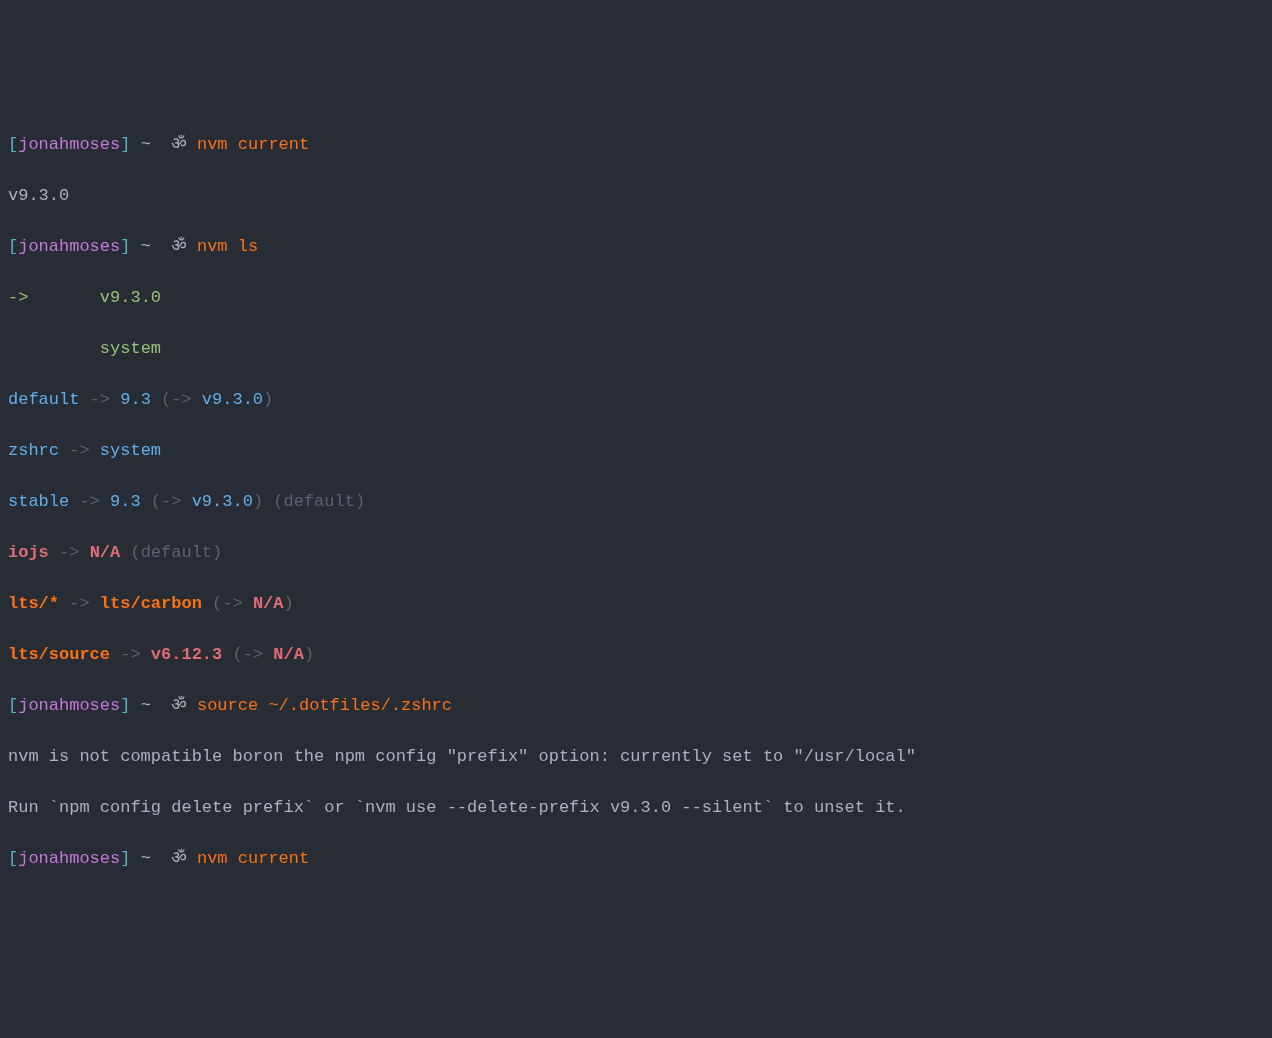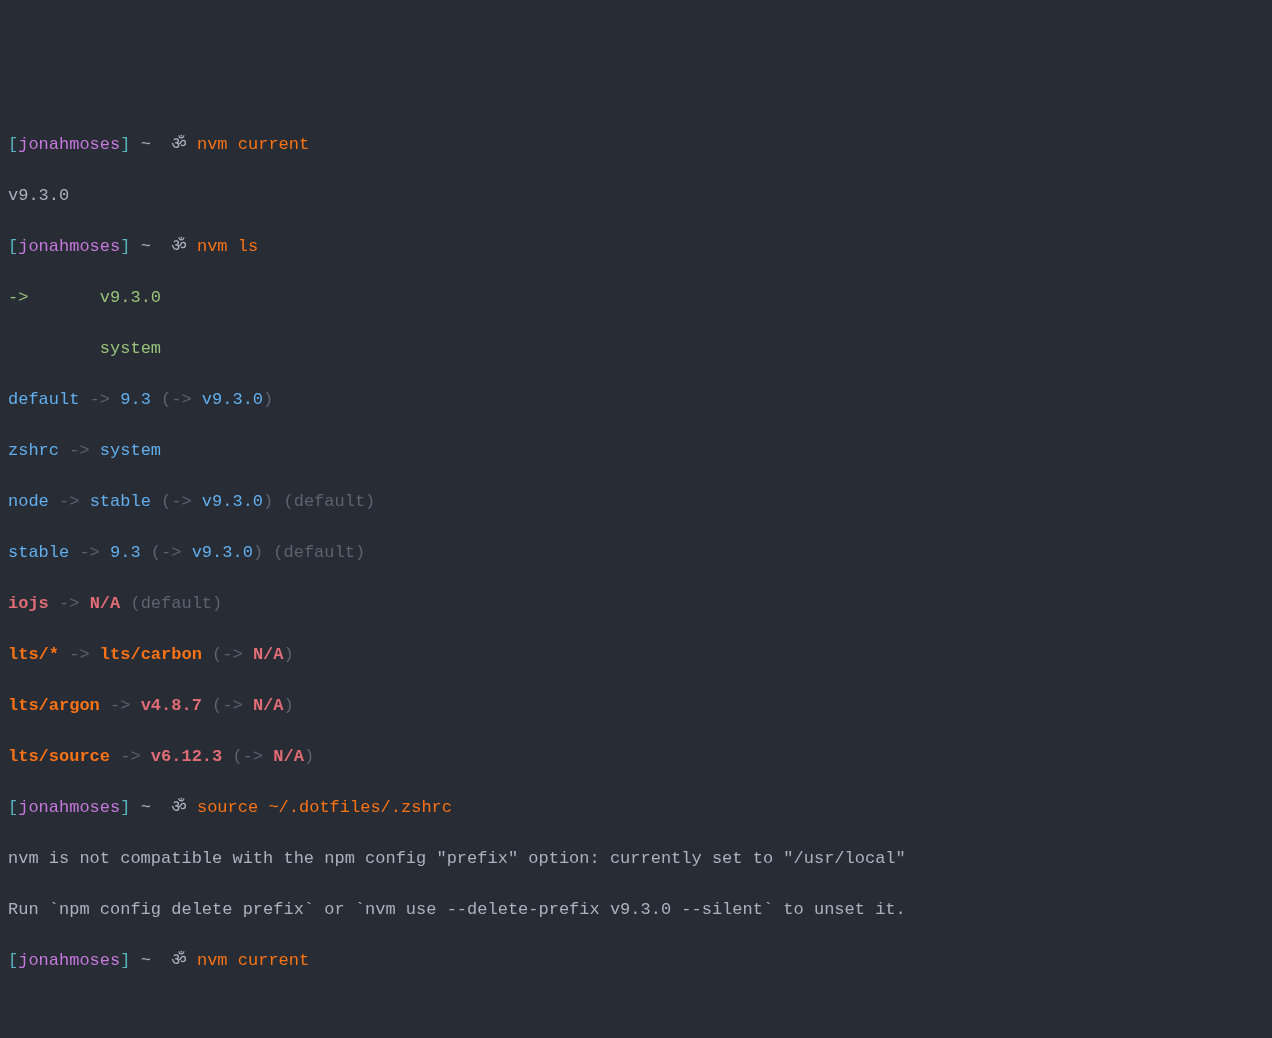--- a/index.html
+++ b/index.html
@@ -37,28 +37,26 @@
 
 
 <div>
 <span class="line"><span class="bracket">[</span><span class="user">jonahmoses</span><span class="bracket">]</span> <span class="tilde">~</span>  <span class="om">ॐ</span> <span class="cmd">nvm current</span></span>
 <span class="line"><span class="default">v9.3.0</span></span>
 <span class="line"><span class="bracket">[</span><span class="user">jonahmoses</span><span class="bracket">]</span> <span class="tilde">~</span>  <span class="om">ॐ</span> <span class="cmd">nvm ls</span></span>
 <span class="line"><span class="green">-&gt;</span>       <span class="green">v9.3.0</span></span>
 <span class="line">         <span class="green">system</span></span>
 <span class="line"><span class="blue">default</span> <span class="gray">-&gt;</span> <span class="blue">9.3</span> <span class="gray">(</span><span class="gray">-&gt;</span> <span class="blue">v9.3.0</span><span class="gray">)</span></span>
 <span class="line"><span class="blue">zshrc</span> <span class="gray">-&gt;</span> <span class="blue">system</span></span>
-<span class="line"><span class="blue">node</span> <span class="gray">-&gt;</span> <span class="blue">stable</span> <span class="gray">(</span><span class="gray">-&gt;</span> <span class="blue">v9.3.0</span><span class="gray">)</span> <span class="gray">(default)</span></span>
 <span class="line"><span class="blue">stable</span> <span class="gray">-&gt;</span> <span class="blue">9.3</span> <span class="gray">(</span><span class="gray">-&gt;</span> <span class="blue">v9.3.0</span><span class="gray">)</span> <span class="gray">(default)</span></span>
 <span class="line"><span class="redbold">iojs</span> <span class="gray">-&gt;</span> <span class="redbold">N/A</span> <span class="gray">(default)</span></span>
 <span class="line"><span class="yellowbold">lts/*</span> <span class="gray">-&gt;</span> <span class="yellowbold">lts/carbon</span> <span class="gray">(</span><span class="gray">-&gt;</span> <span class="redbold">N/A</span><span class="gray">)</span></span>
-<span class="line"><span class="yellowbold">lts/argon</span> <span class="gray">-&gt;</span> <span class="redbold">v4.8.7</span> <span class="gray">(</span><span class="gray">-&gt;</span> <span class="redbold">N/A</span><span class="gray">)</span></span>
 <span class="line"><span class="yellowbold">lts/source</span> <span class="gray">-&gt;</span> <span class="redbold">v6.12.3</span> <span class="gray">(</span><span class="gray">-&gt;</span> <span class="redbold">N/A</span><span class="gray">)</span></span>
 <span class="line"><span class="bracket">[</span><span class="user">jonahmoses</span><span class="bracket">]</span> <span class="tilde">~</span>  <span class="om">ॐ</span> <span class="cmd">source ~/.dotfiles/.zshrc</span></span>
-<span class="line"><span class="default">nvm is not compatible with the npm config "prefix" option: currently set to "/usr/local"</span></span>
+<span class="line"><span class="default">nvm is not compatible boron the npm config "prefix" option: currently set to "/usr/local"</span></span>
 <span class="line"><span class="default">Run `npm config delete prefix` or `nvm use --delete-prefix v9.3.0 --silent` to unset it.</span></span>
 <span class="line"><span class="bracket">[</span><span class="user">jonahmoses</span><span class="bracket">]</span> <span class="tilde">~</span>  <span class="om">ॐ</span> <span class="cmd">nvm current</span></span>
 
 
 
 
 
 
 
 

